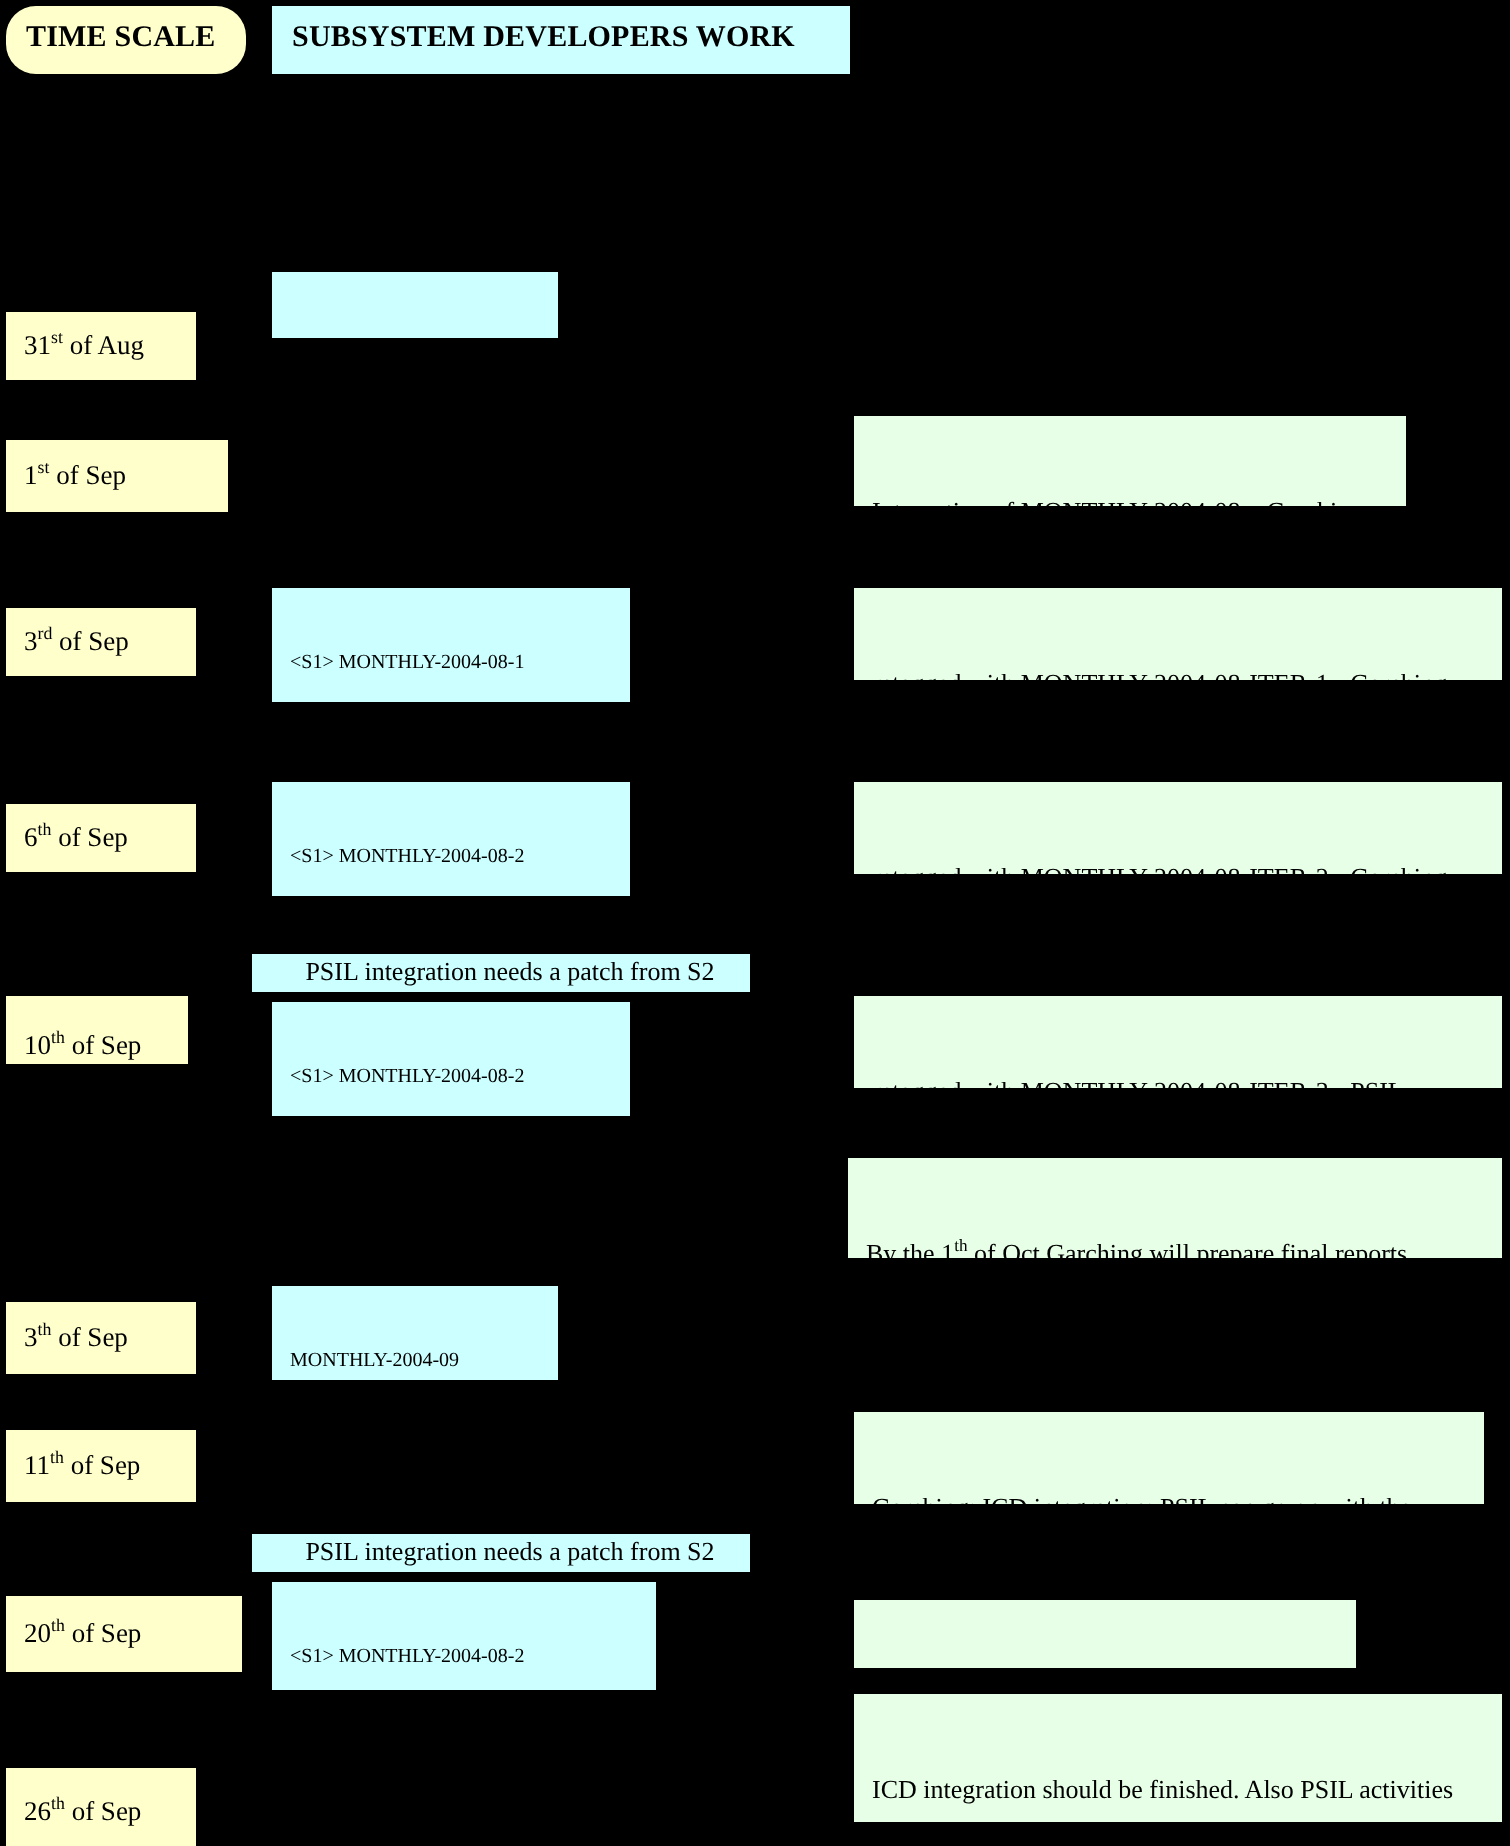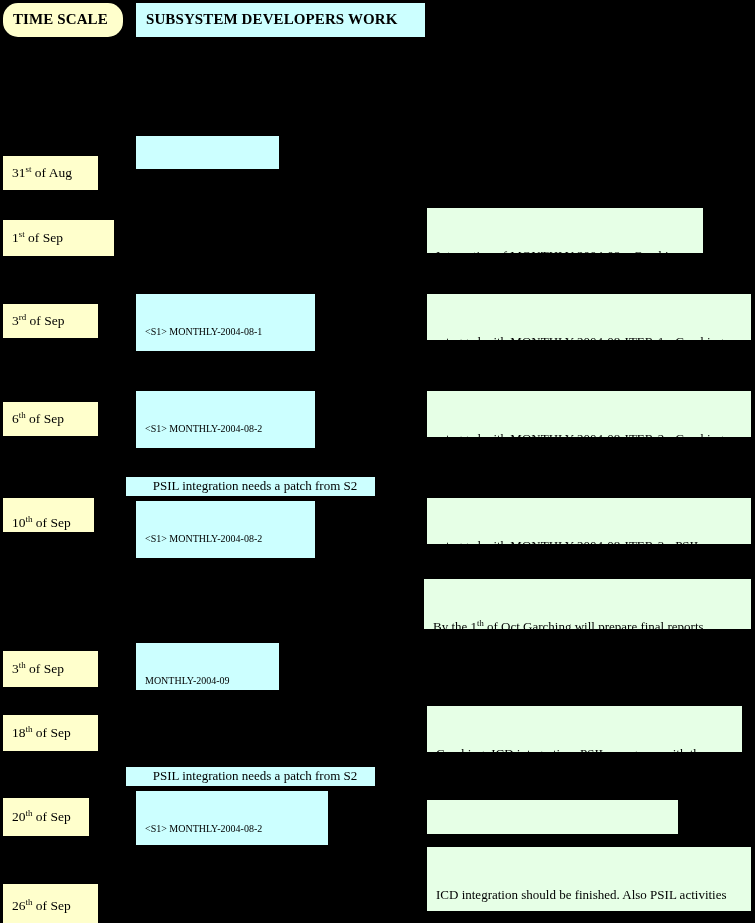--- a/index.html
+++ b/index.html
@@ -98,24 +98,24 @@
 
   <div class="box time" style="left:3px; top:498px; width:91px; height:34px;align-items:flex-end;">
     <span><span>10</span><sup>th</sup><span> of Sep</span></span>
   </div>
 
   <div class="box time" style="left:3px; top:651px; width:95px; height:36px;">
     <span><span>3</span><sup>th</sup><span> of Sep</span></span>
   </div>
 
   <div class="box time" style="left:3px; top:715px; width:95px; height:36px;">
-    <span><span>18</span><sup>th</sup><span> of Sep</span></span>
-  </div>
-
-  <div class="box time" style="left:3px; top:798px; width:86px; height:38px;align-items:center;">
+    <span><span>11</span><sup>th</sup><span> of Sep</span></span>
+  </div>
+
+  <div class="box time" style="left:3px; top:798px; width:118px; height:38px;align-items:center;">
     <span><span>20</span><sup>th</sup><span> of Sep</span></span>
   </div>
 
   <div class="box time" style="left:3px; top:884px; width:95px; height:44px;">
     <span><span>26</span><sup>th</sup><span> of Sep</span></span>
   </div>
 
   <div class="box dev" style="left:136px; top:136px; width:143px; height:33px;">
     
   </div>

